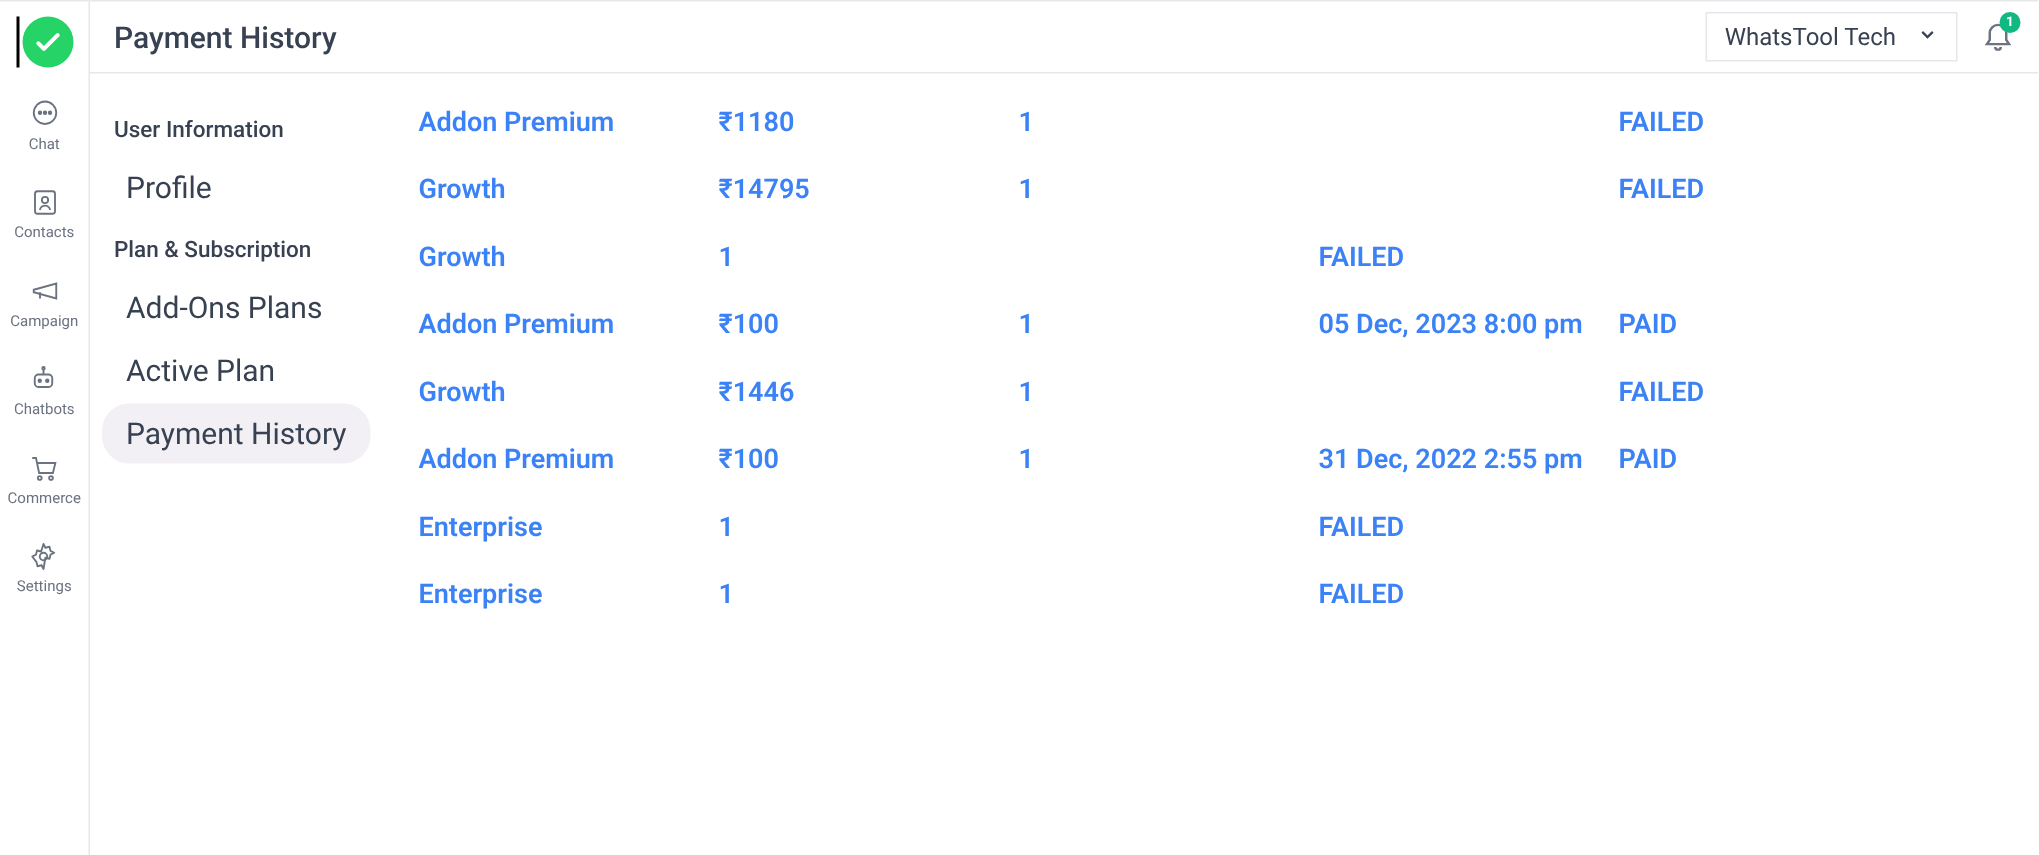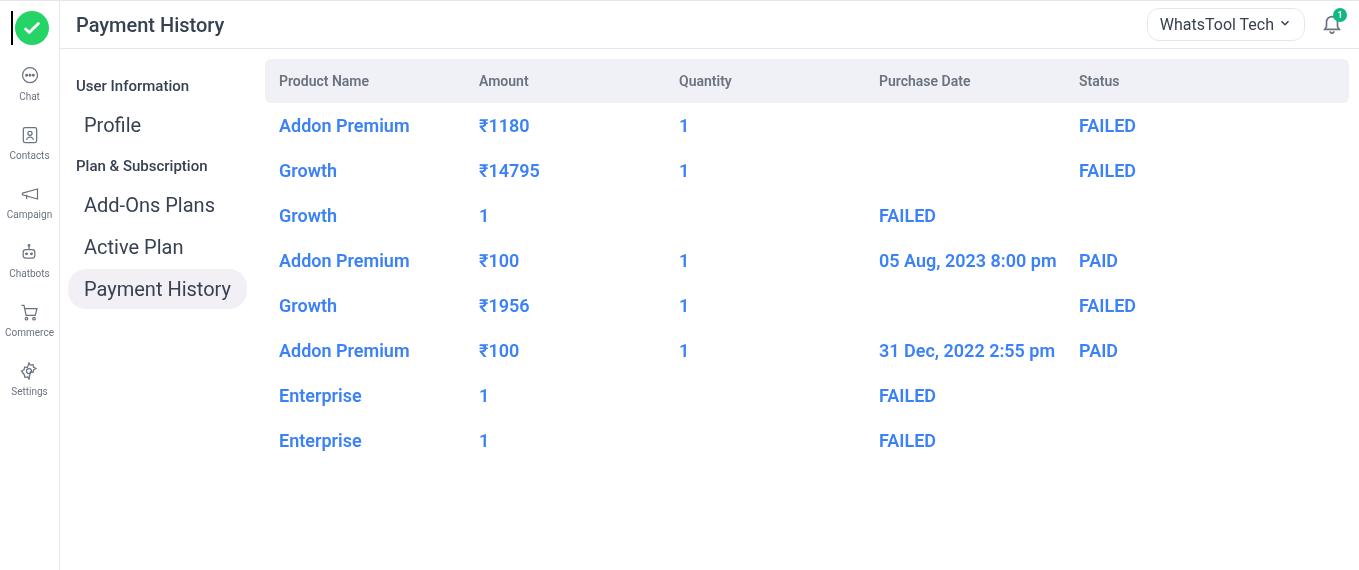--- a/index.html
+++ b/index.html
@@ -85,24 +85,24 @@
       color: #374151;
     }
     .topbar-right {
       display: flex;
       align-items: center;
       gap: 16px;
     }
     .workspace-selector {
       display: flex;
       align-items: center;
-      gap: 4px;
+      gap: 14px;
       padding: 6px 12px;
       border: 1px solid #e5e7eb;
-      border-radius: 12px;
+      border-radius: 0;
       cursor: pointer;
       font-size: 16px;
       color: #374151;
     }
     .notification-bell {
       position: relative;
       cursor: pointer;
       color: #6b7280;
     }
     .notification-badge {
@@ -284,27 +284,20 @@
         <div class="sidebar-heading">User Information</div>
         <div class="sidebar-item">Profile</div>
 
         <div class="sidebar-heading">Plan &amp; Subscription</div>
         <div class="sidebar-item">Add-Ons Plans</div>
         <div class="sidebar-item">Active Plan</div>
         <div class="sidebar-item active">Payment History</div>
       </div>
 
       <div class="table-container">
-        <div class="table-header">
-          <div class="col col-product">Product Name</div>
-          <div class="col col-amount">Amount</div>
-          <div class="col col-quantity">Quantity</div>
-          <div class="col col-date">Purchase Date</div>
-          <div class="col col-status">Status</div>
-        </div>
 
         <div id="table-rows">
             <div class="table-row">
               <div class="col col-product">Addon Premium</div>
               <div class="col col-amount">₹1180</div>
               <div class="col col-quantity">1</div>
               <div class="col col-date"></div>
               <div class="col col-status">FAILED</div>
             </div>
             <div class="table-row">
@@ -317,26 +310,26 @@
             <div class="table-row">
               <div class="col col-product">Growth</div>
               <div class="col col-quantity">1</div>
               <div class="col col-date"></div>
               <div class="col col-status">FAILED</div>
             </div>
             <div class="table-row">
               <div class="col col-product">Addon Premium</div>
               <div class="col col-amount">₹100</div>
               <div class="col col-quantity">1</div>
-              <div class="col col-date">05 Aug, 2023 8:00 pm</div>
+              <div class="col col-date">05 Dec, 2023 8:00 pm</div>
               <div class="col col-status">PAID</div>
             </div>
             <div class="table-row">
               <div class="col col-product">Growth</div>
-              <div class="col col-amount">₹1956</div>
+              <div class="col col-amount">₹1446</div>
               <div class="col col-quantity">1</div>
               <div class="col col-date"></div>
               <div class="col col-status">FAILED</div>
             </div>
             <div class="table-row">
               <div class="col col-product">Addon Premium</div>
               <div class="col col-amount">₹100</div>
               <div class="col col-quantity">1</div>
               <div class="col col-date">31 Dec, 2022 2:55 pm</div>
               <div class="col col-status">PAID</div>

